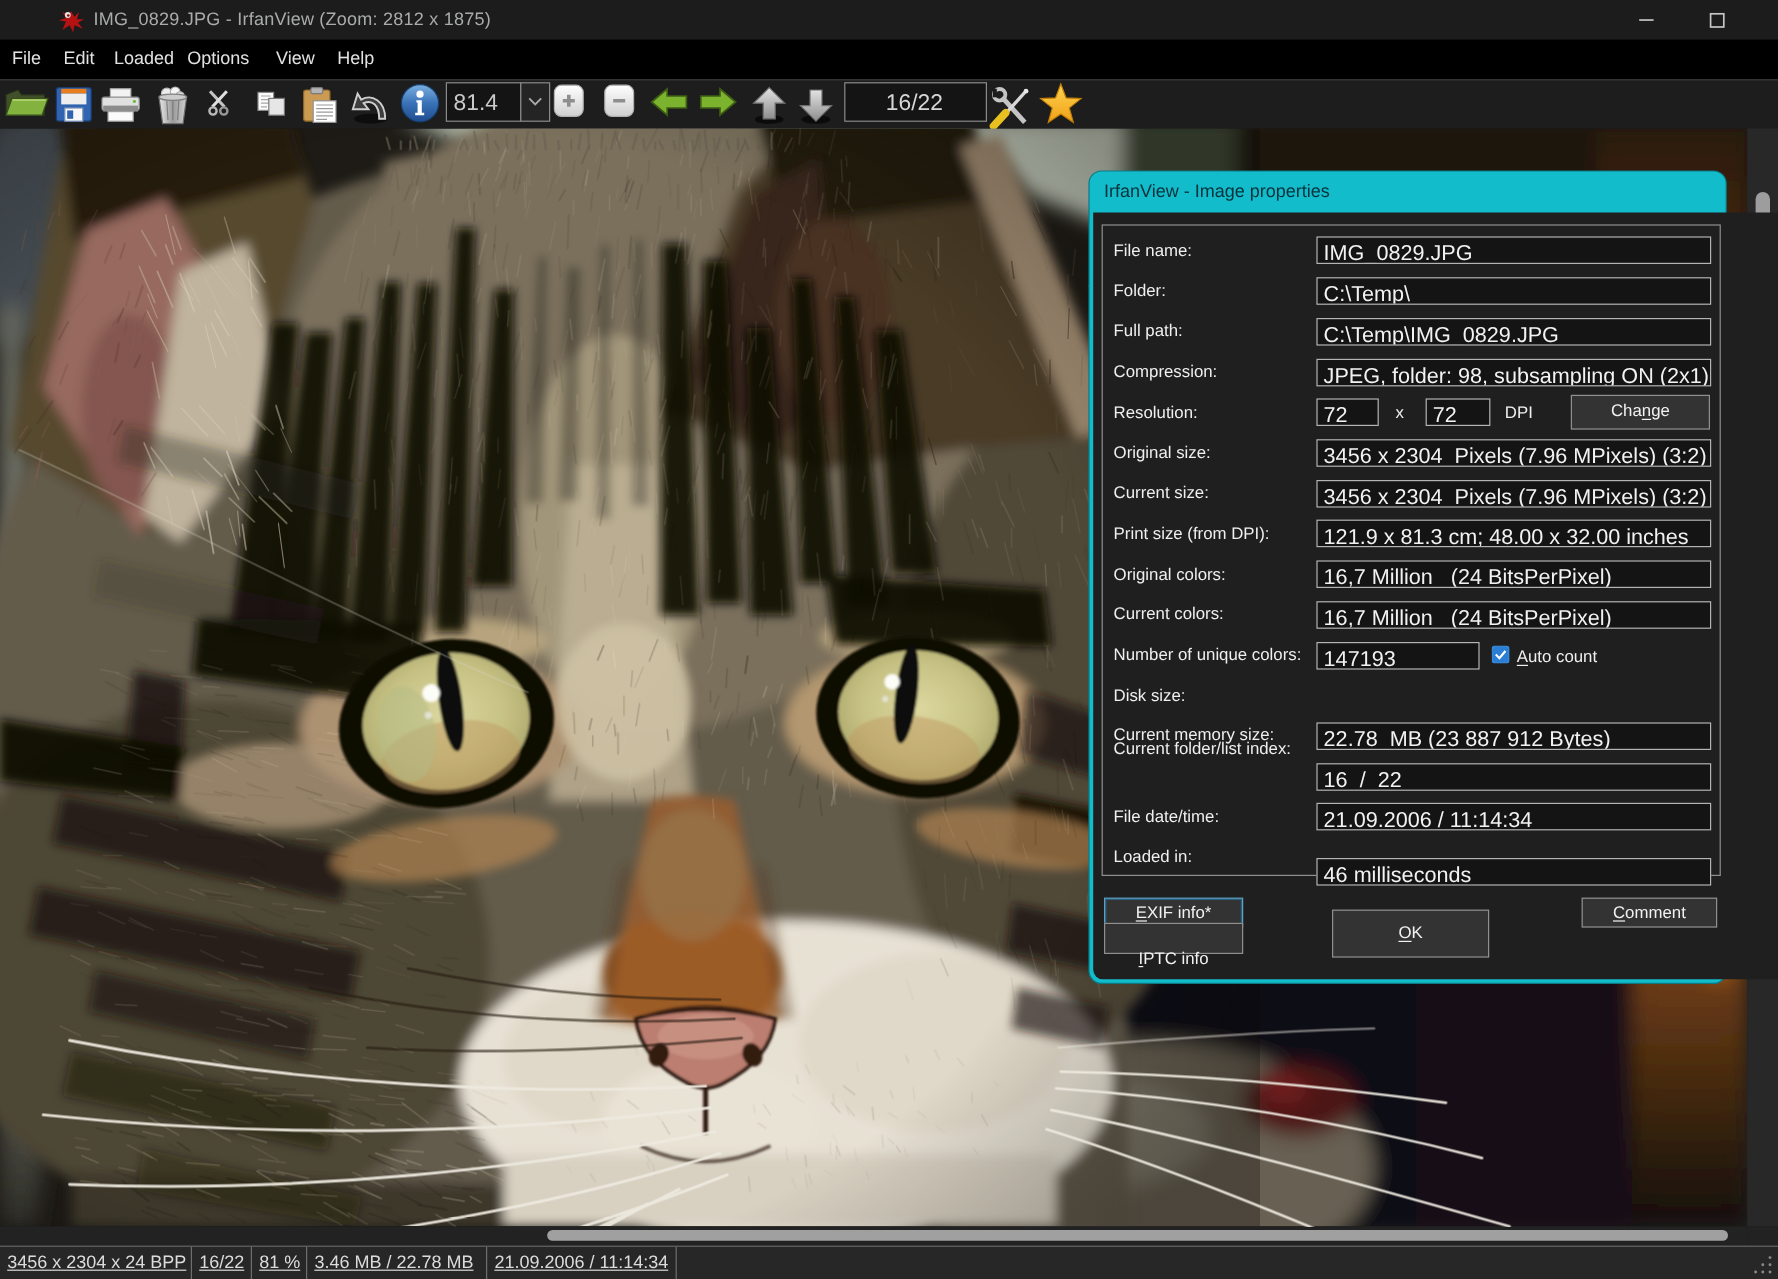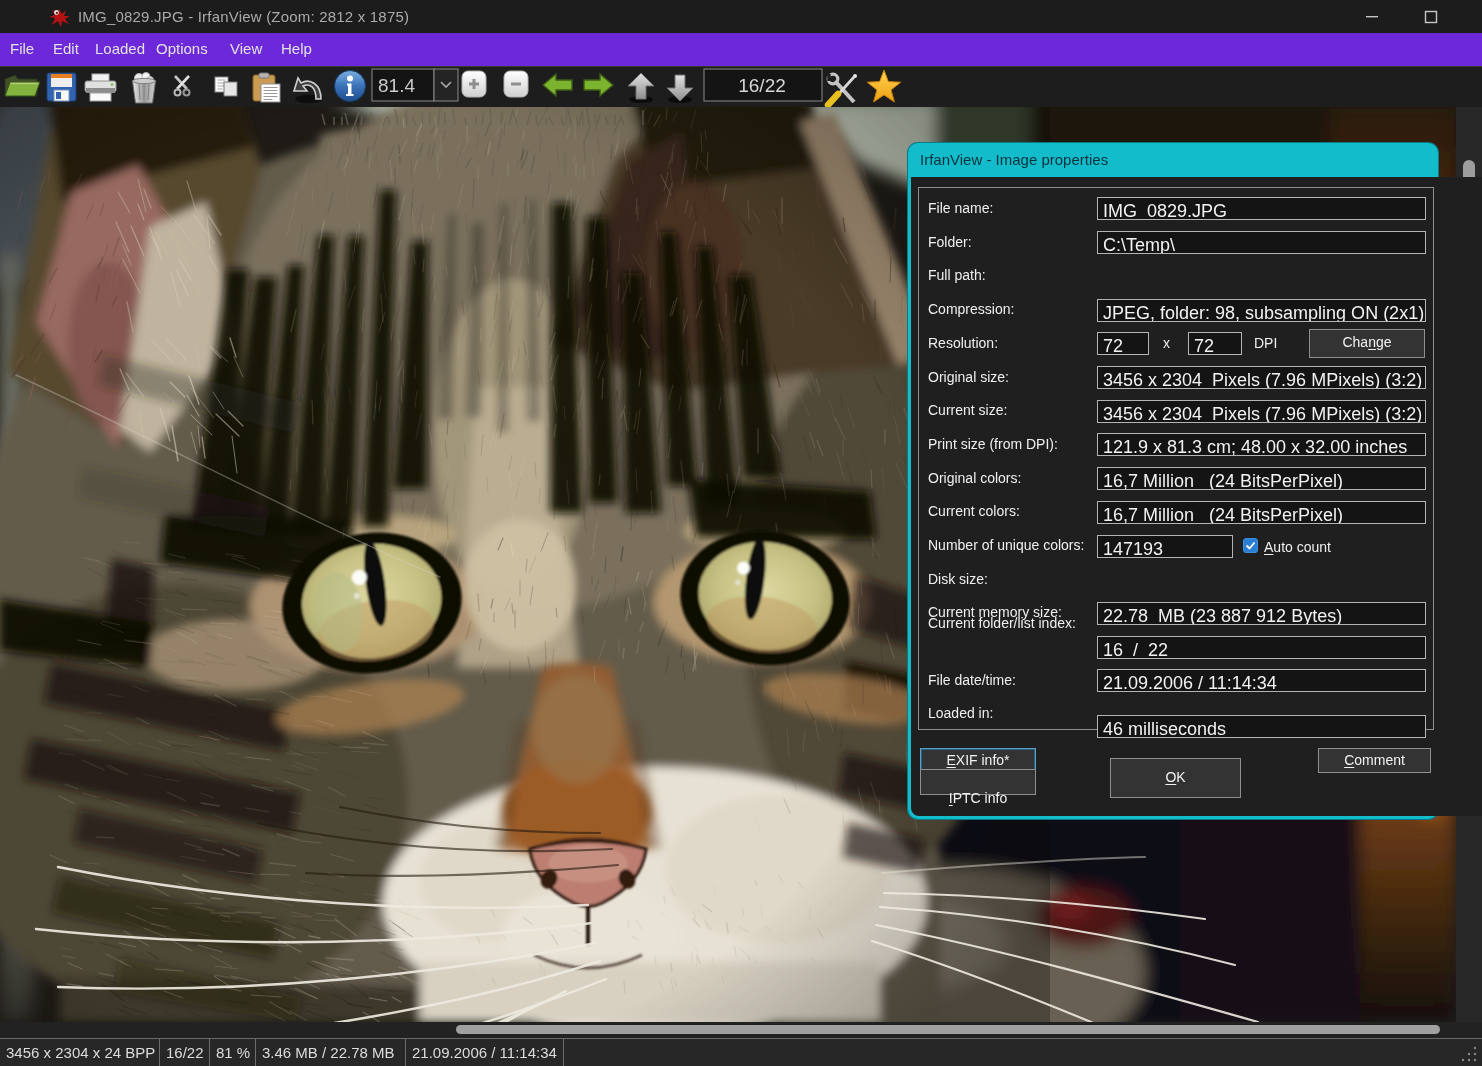--- a/index.html
+++ b/index.html
@@ -2,32 +2,32 @@
 <html><head>
 <meta charset="utf-8">
 <style>
   * { margin:0; padding:0; box-sizing:border-box; }
   html,body { width:1482px; height:1066px; overflow:hidden; background:#1c1c1c;
     font-family:"Liberation Sans", sans-serif; }
   .abs { position:absolute; }
   #titlebar { position:absolute; left:0; top:0; width:1482px; height:33px; background:#1c1c1c;margin-left:40px; }
   #titlebar .title { position:absolute; left:38px; top:8px; font-size:15px; color:#aaabac; letter-spacing:0.2px; }
   .wbtn { position:absolute; top:0; width:46px; height:33px; color:#c6c6c6; }
-  #menubar { position:absolute; left:0; top:33px; width:1482px; height:33px; background:#6d28d9; }
+  #menubar { position:absolute; left:0; top:33px; width:1482px; height:33px; background:#000000; }
   #menubar span { position:absolute; top:7px; font-size:15px; color:#e2e2e2; }
   #toolbar { position:absolute; left:0; top:66px; width:1482px; height:41px; background:#1d1d1d; border-top:1px solid #3a3a3a; }
   #photo { position:absolute; left:0; top:107px; width:1456px; height:915px; overflow:hidden; }
   
   #vscroll { position:absolute; left:1456px; top:107px; width:26px; height:915px; background:#282828; }
   #vthumb { position:absolute; left:7px; top:53px; width:12px; height:520px; background:#9d9d9d; border-radius:6px; }
   #hscroll { position:absolute; left:0; top:1022px; width:1456px; height:16px; background:#222222; }
   #hthumb { position:absolute; left:456px; top:3px; width:984px; height:9px; background:#a0a0a0; border-radius:5px; }
   #corner { position:absolute; left:1456px; top:1022px; width:26px; height:16px; background:#222222; }
   #statusbar { position:absolute; left:0; top:1038px; width:1482px; height:28px; background:#272727; border-top:1px solid #686868; font-size:15px; color:#dcdcdc; }
-  .scell { position:absolute; top:0; height:28px; border-right:1px solid #6e6e6e; padding:5px 0 0 6px; }
+  .scell { position:absolute; top:0; height:28px; border-right:1px solid #6e6e6e; padding:5px 0 0 6px;text-decoration:underline; }
   
   #dlg { position:absolute; left:908px; top:143px; width:530px; height:676px; background:#13bccb; border-radius:10px; box-shadow:0 0 0 1px #0a7a85; }
   #dlg .dtitle { position:absolute; left:12px; top:8px; font-size:15px; color:#07323b; }
   #dbody { position:absolute; left:3px; top:34px; width:632px; height:639px; background:#1f1f1f; border-radius:0 0 8px 8px; }
   #dpanel { position:absolute; left:7px; top:10px; width:516px; height:543px; border:1px solid #909090; }
   .lbl { position:absolute; left:17px; font-size:14px; color:#efefef; white-space:nowrap; }
   .fld { position:absolute; left:186px; width:329px; height:23px; background:#141414; border:1px solid #b4b4b4; color:#f2f2f2; font-size:18px; padding:3px 0 0 5px; white-space:nowrap; overflow:hidden; }
   .btn { position:absolute; background:#333333; border:1px solid #8f8f8f; color:#f2f2f2; font-size:14px; text-align:center; }
   u.mn { text-decoration:underline; text-underline-offset:2px; }
 </style>
@@ -1733,20 +1733,21 @@
 </div>
 <div id="dlg">
   <div class="dtitle">IrfanView - Image properties</div>
   <div id="dbody">
       <div id="dpanel"></div>
 <div class="lbl" style="top:23px">File name:</div>
 <div class="fld" style="top:20px">IMG_0829.JPG</div>
 <div class="lbl" style="top:57px">Folder:</div>
 <div class="fld" style="top:54px">C:\Temp\</div>
 <div class="lbl" style="top:90px">Full path:</div>
+<div class="fld" style="top:88px">C:\Temp\IMG_0829.JPG</div>
 <div class="lbl" style="top:124px">Compression:</div>
 <div class="fld" style="top:122px">JPEG, folder: 98, subsampling ON (2x1)</div>
 <div class="lbl" style="top:158px">Resolution:</div>
 <div class="lbl" style="top:192px">Original size:</div>
 <div class="fld" style="top:189px">3456 x 2304&nbsp; Pixels (7.96 MPixels) (3:2)</div>
 <div class="lbl" style="top:225px">Current size:</div>
 <div class="fld" style="top:223px">3456 x 2304&nbsp; Pixels (7.96 MPixels) (3:2)</div>
 <div class="lbl" style="top:259px">Print size (from DPI):</div>
 <div class="fld" style="top:256px">121.9 x 81.3 cm; 48.00 x 32.00 inches</div>
 <div class="lbl" style="top:293px">Original colors:</div>

